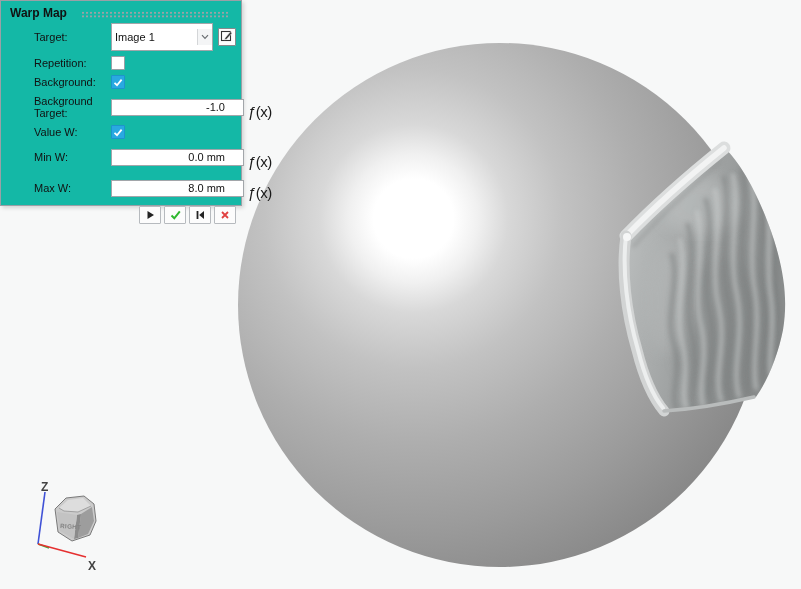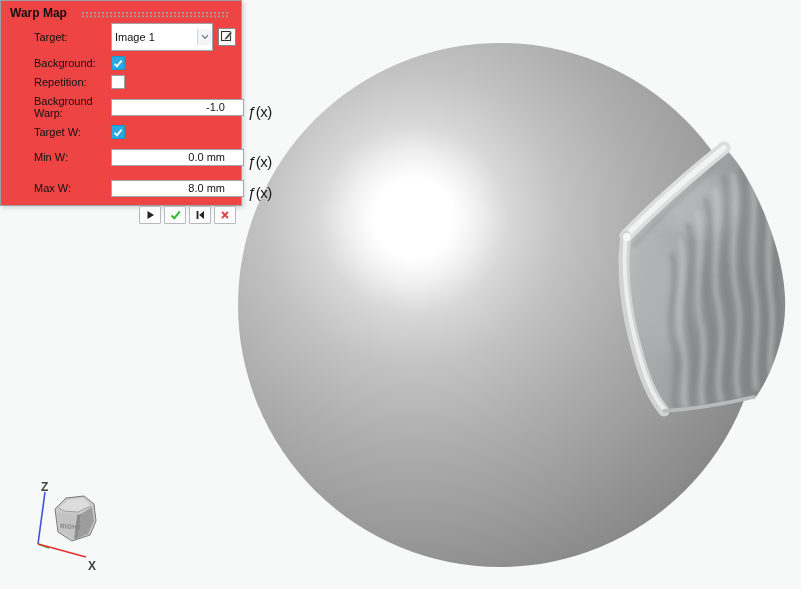--- a/index.html
+++ b/index.html
@@ -8,21 +8,21 @@
     background:#f7f8f8;
     font-family:"Liberation Sans",sans-serif;
     -webkit-font-smoothing:antialiased;
   }
   
   .scene{position:absolute;left:0;top:0;width:801px;height:589px;display:block;}
 
   
   .panel{
     position:absolute;left:0;top:0;width:242px;height:206px;
-    background:#ef4444;border:1px solid #9aa0a6;box-sizing:border-box;
+    background:#14b8a6;border:1px solid #9aa0a6;box-sizing:border-box;
     box-shadow:2px 2px 4px rgba(0,0,0,0.14);
     z-index:5;
   }
   .panel-header{display:flex;align-items:center;padding:5px 8px 3px 9px;}
   .panel-title{font-size:12px;font-weight:bold;color:#111;white-space:nowrap;}
   .drag-dots{
     flex:1;height:7px;margin:3px 4px 0 14px;
     background-image:radial-gradient(circle,#9ba1a5 0.8px,transparent 1.05px);
     background-size:4px 3.6px;background-position:0 0;
   }
@@ -187,43 +187,43 @@
       <span>
         <svg width="13" height="13" viewBox="0 0 13 13">
           <rect x="1.5" y="2.5" width="9" height="9" fill="none" stroke="#333" stroke-width="1.1"></rect>
           <path d="M5 9 L10.6 2.6 L12 4.2 L6.5 10.3 L4.6 10.8 Z" fill="#333" stroke="#f5f5f5" stroke-width="0.6"></path>
         </svg>
       </span>
     </button>
   </div>
 
   <div class="row">
+    <span class="lbl">Repetition:</span>
+    <span class="checkbox">
+      
+    </span>
+  </div>
+
+  <div class="row">
     <span class="lbl">Background:</span>
     <span class="checkbox checked">
       <svg class="cb-check" width="10" height="9" viewBox="0 0 10 9">
         <path d="M1.5 4.8 L4 7.2 L8.6 1.6" stroke="#fff" stroke-width="1.8" fill="none"></path>
         </svg>
     </span>
   </div>
 
   <div class="row">
-    <span class="lbl">Repetition:</span>
-    <span class="checkbox">
-      
-    </span>
-  </div>
-
-  <div class="row">
-    <span class="lbl">Background Warp:</span>
+    <span class="lbl">Background Target:</span>
     <input class="field" type="text" value="-1.0" style="">
     <span class="fx">ƒ(x)</span>
   </div>
 
   <div class="row">
-    <span class="lbl">Target W:</span>
+    <span class="lbl">Value W:</span>
     <span class="checkbox checked">
       <svg class="cb-check" width="10" height="9" viewBox="0 0 10 9">
         <path d="M1.5 4.8 L4 7.2 L8.6 1.6" stroke="#fff" stroke-width="1.8" fill="none"></path>
         </svg>
     </span>
   </div>
 
   <div class="row">
     <span class="lbl">Min W:</span>
     <input class="field" type="text" value="0.0 mm" style="">

